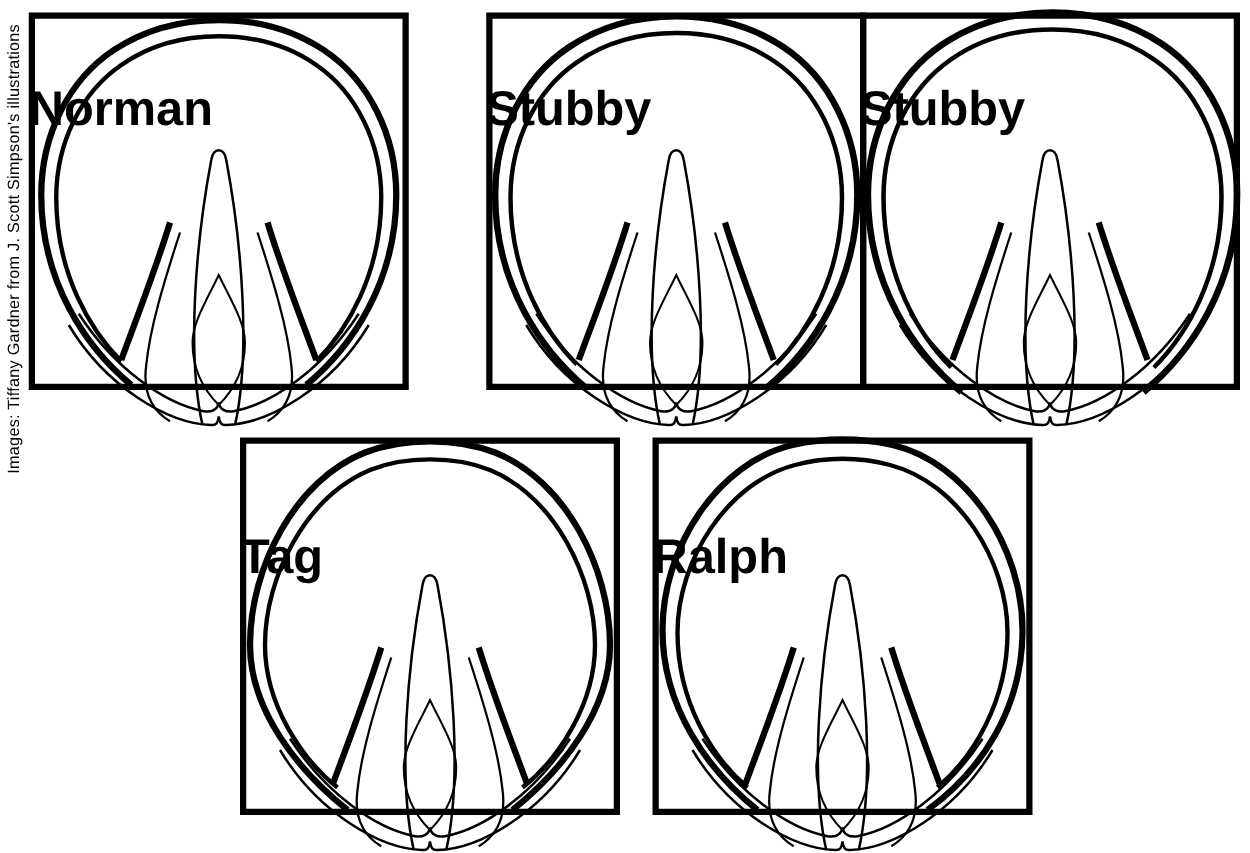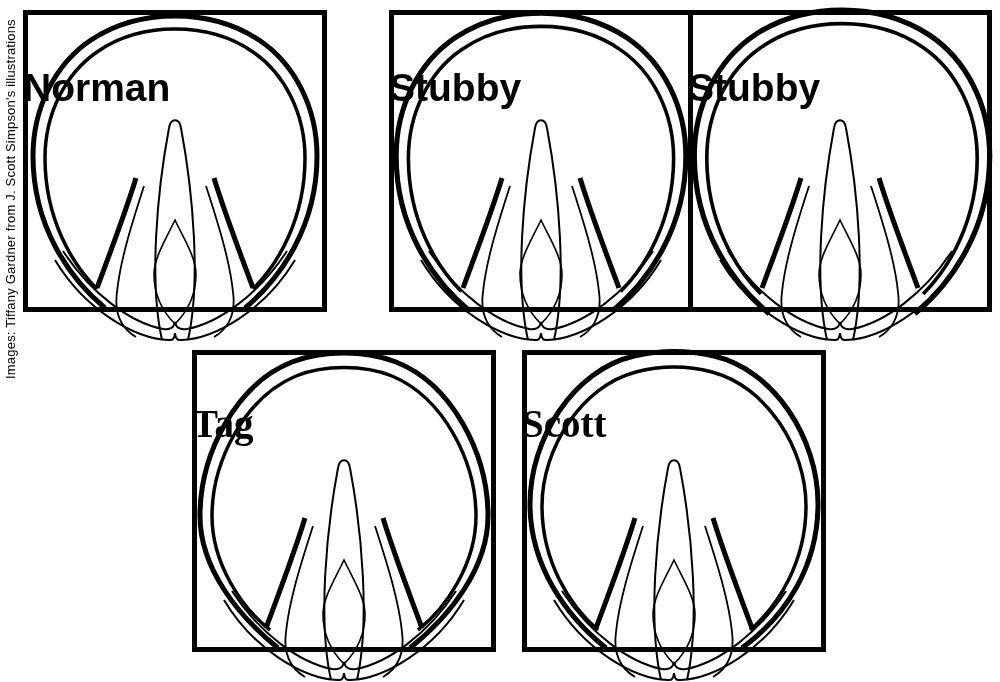--- a/index.html
+++ b/index.html
@@ -42,21 +42,21 @@
     position: absolute;
     left: 0;
     width: 100%;
     text-align: left;
     font-weight: bold;
     font-size: 39px;
     line-height: 1;
     color: #000;
   }
   .panel.round .hoof-label { top: 58px; }
-  .panel.oval  .hoof-label { top: 54px; font-family: Liberation Serif, serif; }
+  .panel.oval  .hoof-label { top: 76px; }
 
   .defs-holder { position: absolute; width: 0; height: 0; overflow: hidden; }
 
   .wall   { fill: none; stroke: #000; }
   .outer  { stroke-width: 5; }
   .inner  { stroke-width: 3.5; }
   .bars   { fill: none; stroke: #000; stroke-width: 5; }
   .thin   { fill: none; stroke: #000; stroke-width: 1.8; }
   .frog   { fill: none; stroke: #000; stroke-width: 2; }
   .leaf   { fill: none; stroke: #000; stroke-width: 1.6; }
@@ -130,16 +130,16 @@
     </svg>
     <div class="hoof-label">Tag</div>
   </div>
 
   <div class="panel oval" style="left:522px; top:350px;">
     <svg viewBox="0 0 304 345">
       <rect class="sq" x="2.5" y="2.5" width="299" height="297"></rect>
       <use href="#wall-ralph"></use>
       <use href="#hoof-internals"></use>
     </svg>
-    <div class="hoof-label">Scott</div>
+    <div class="hoof-label">Ralph</div>
   </div>
 
 </div>
 
 </body></html>

